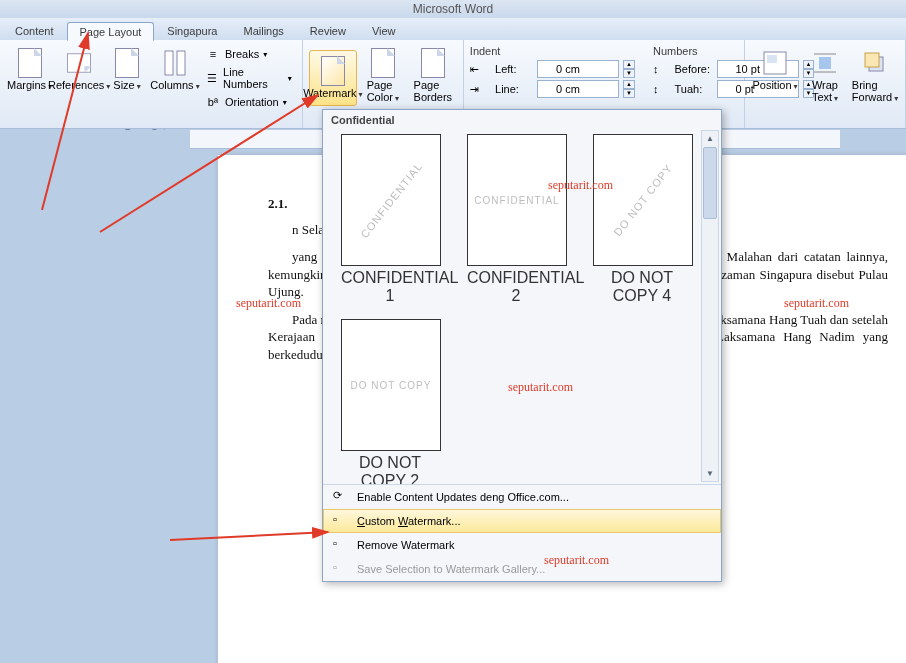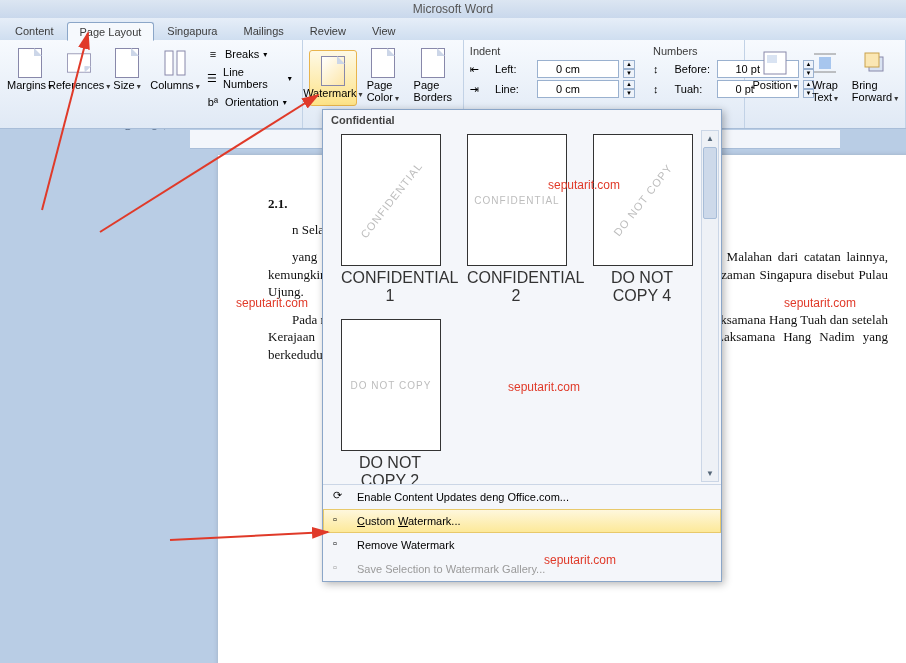--- a/index.html
+++ b/index.html
@@ -38,21 +38,21 @@
   .wm-horiz { font-size:10px; color:#bdbdbd; letter-spacing:1px; }
   .wm-capt { font-size:16px; color:#333; }
   .wm-scroll { position:absolute; right:2px; top:2px; bottom:2px; width:16px; background:#eef1f6; border:1px solid #cbd6e6; }
   .wm-scroll .thsb { position:absolute; left:1px; right:1px; top:16px; height:70px; background:#cdd9ea; border:1px solid #a8bdd8; border-radius:2px;}
   .wm-scroll .sbbtn { position:absolute; left:0; right:0; height:15px; text-align:center; font-size:8px; line-height:15px; color:#567; cursor:pointer; }
   .wm-menu { border-top:1px solid #cbd6e6; }
   .wm-mi { display:flex; align-items:center; gap:8px; padding:4px 10px; cursor:pointer; }
   .wm-mi.hov { background:linear-gradient(#fef7dd,#fde999); border:1px solid #e8c96b; padding:3px 9px; }
   .wm-mi.dis { color:#9a9a9a; cursor:default; }
   .wm-mi .mic { width:16px; height:16px; }
-  .watermark-url { color:#e03a29; font-size:12px; position:absolute; z-index:60; pointer-events:none; font-family:Liberation Sans, sans-serif;}
+  .watermark-url { color:#e03a29; font-size:12px; position:absolute; z-index:60; pointer-events:none; font-family:Liberation Serif, serif;}
   svg.arrow { position:absolute; z-index:70; pointer-events:none; }
   
   .i-page { width:22px; height:28px; background:white; border:1px solid #88a; position:relative; }
   .i-page:before { content:""; position:absolute; right:-1px; top:-1px; border:4px solid transparent; border-left-color:#ccd6e8; border-bottom-color:#ccd6e8; }
 </style>
 </head>
 <body>
 
 <div class="title-bar">Microsoft Word</div>
 

